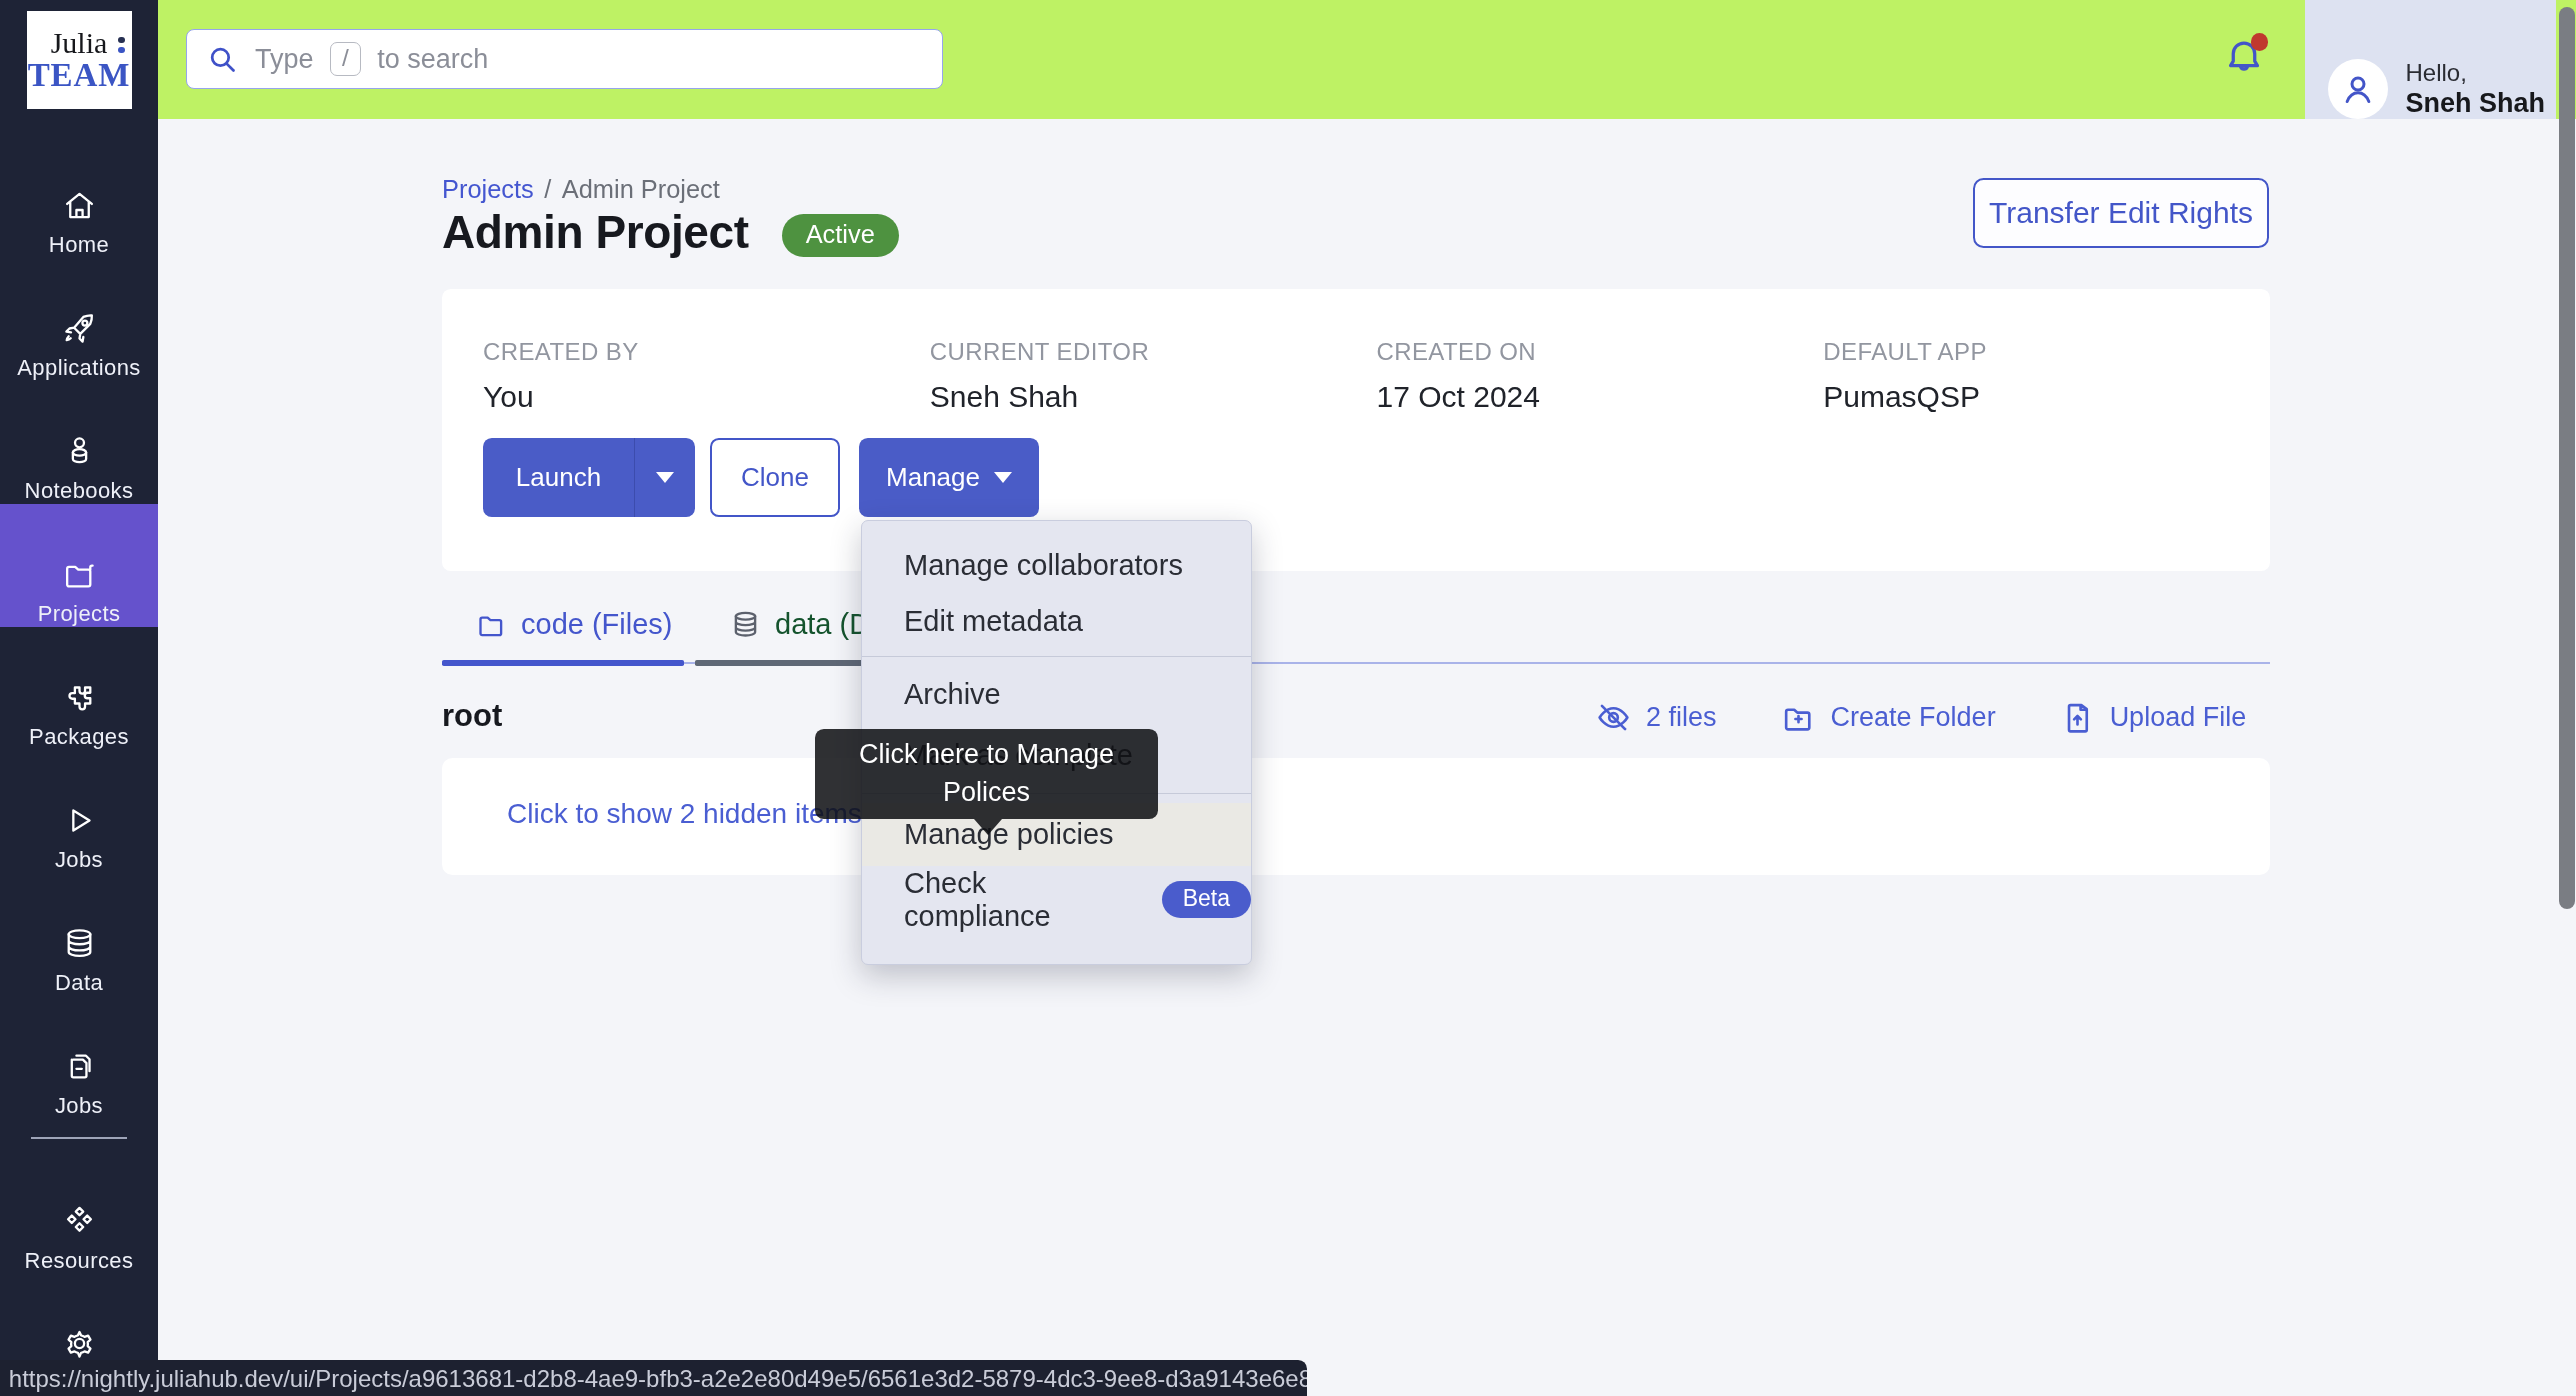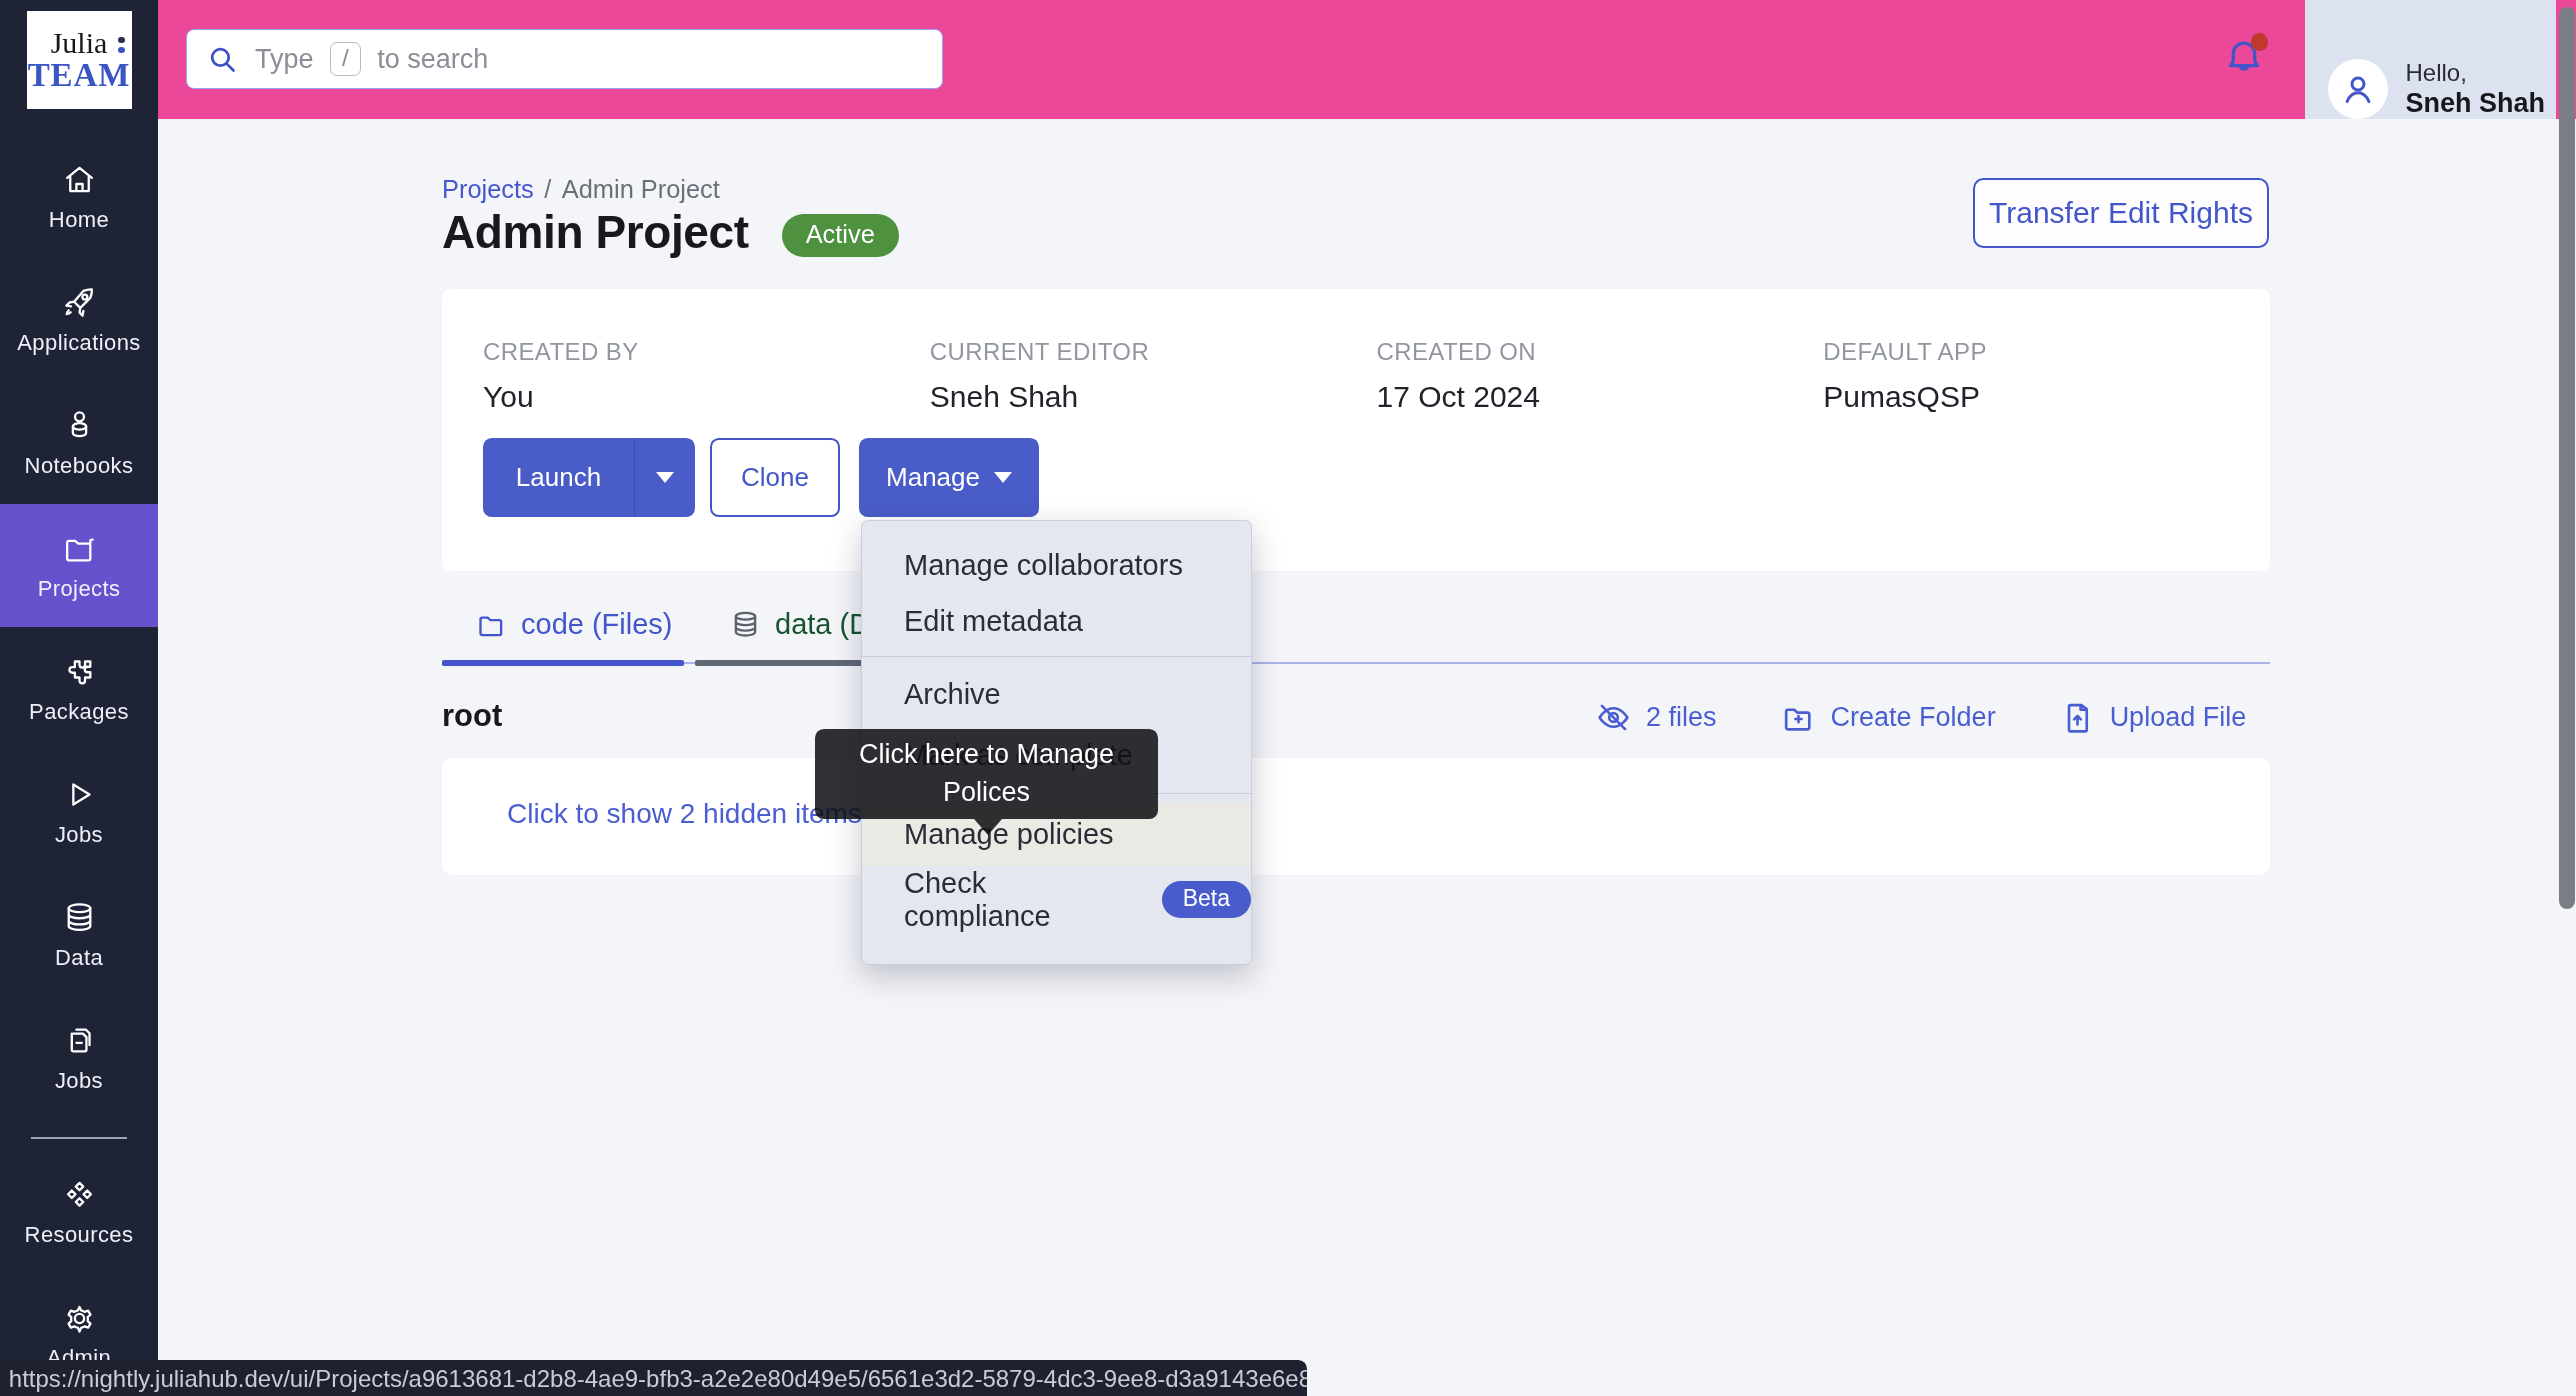--- a/index.html
+++ b/index.html
@@ -24,29 +24,29 @@
     position:relative;
   }
   .logo-julia { font-family:"Liberation Serif", serif; font-size:30px; color:#17181c; line-height:1; }
   .logo-team { font-family:"Liberation Serif", serif; font-size:33px; font-weight:bold; color:#3b55c4; line-height:1.05; letter-spacing:0.9px; }
   .logo-dots { position:absolute; right:7px; top:26px; display:flex; flex-direction:column; gap:4.4px; }
   .logo-dots i { width:6.1px; height:6.1px; border-radius:50%; background:#273052; }
   .logo-dots i:last-child { background:#3b55c4; }
   .nav { margin-top:26px; width:100%; }
   .nav-item {
     height:123px; width:100%; display:flex; flex-direction:column;
-    align-items:center; justify-content:center; gap:8.8px; color:#eef0f8; cursor:pointer;
+    align-items:center; justify-content:flex-end; gap:8.8px; color:#eef0f8; cursor:pointer;
   }
   .nav-item .lbl { font-size:22px; letter-spacing:0.4px; }
   .nav-item.active { background:#6552cc; }
   .nav-icon { width:37px; height:37px; stroke:#ffffff; fill:none; stroke-width:1.5; stroke-linecap:round; stroke-linejoin:round; }
   .side-divider { width:96px; height:1.8px; background:#9ea4b8; margin:17.5px auto 12.3px auto; }
 
   
-  .header { position:absolute; left:158px; top:0; width:2418px; height:119px; background:#ec4899; }
+  .header { position:absolute; left:158px; top:0; width:2418px; height:119px; background:#bef264; }
   .searchbox {
     position:absolute; left:28px; top:29px; width:757px; height:60px;
     border:1.8px solid #96a5ec; border-radius:8px; background:#fff;
     display:flex; align-items:center; gap:16px; padding:0 19px;
     color:#8b8e98; font-size:27px; cursor:text;
   }
   .search-icon { width:33px; height:33px; stroke:#3f51c8; fill:none; stroke-width:2; stroke-linecap:round; }
   .slash-key { border:1.8px solid #b7bac2; border-radius:7px; padding:0.9px 11.4px 2.6px 11.4px; font-size:24.5px; color:#8b8e98; }
   .bell-wrap { position:absolute; left:2063px; top:35px; width:49px; height:53px; cursor:pointer; }
   .bell-icon { width:46px; height:46px; stroke:#4355c8; fill:none; stroke-width:1.7; stroke-linecap:round; stroke-linejoin:round; }

